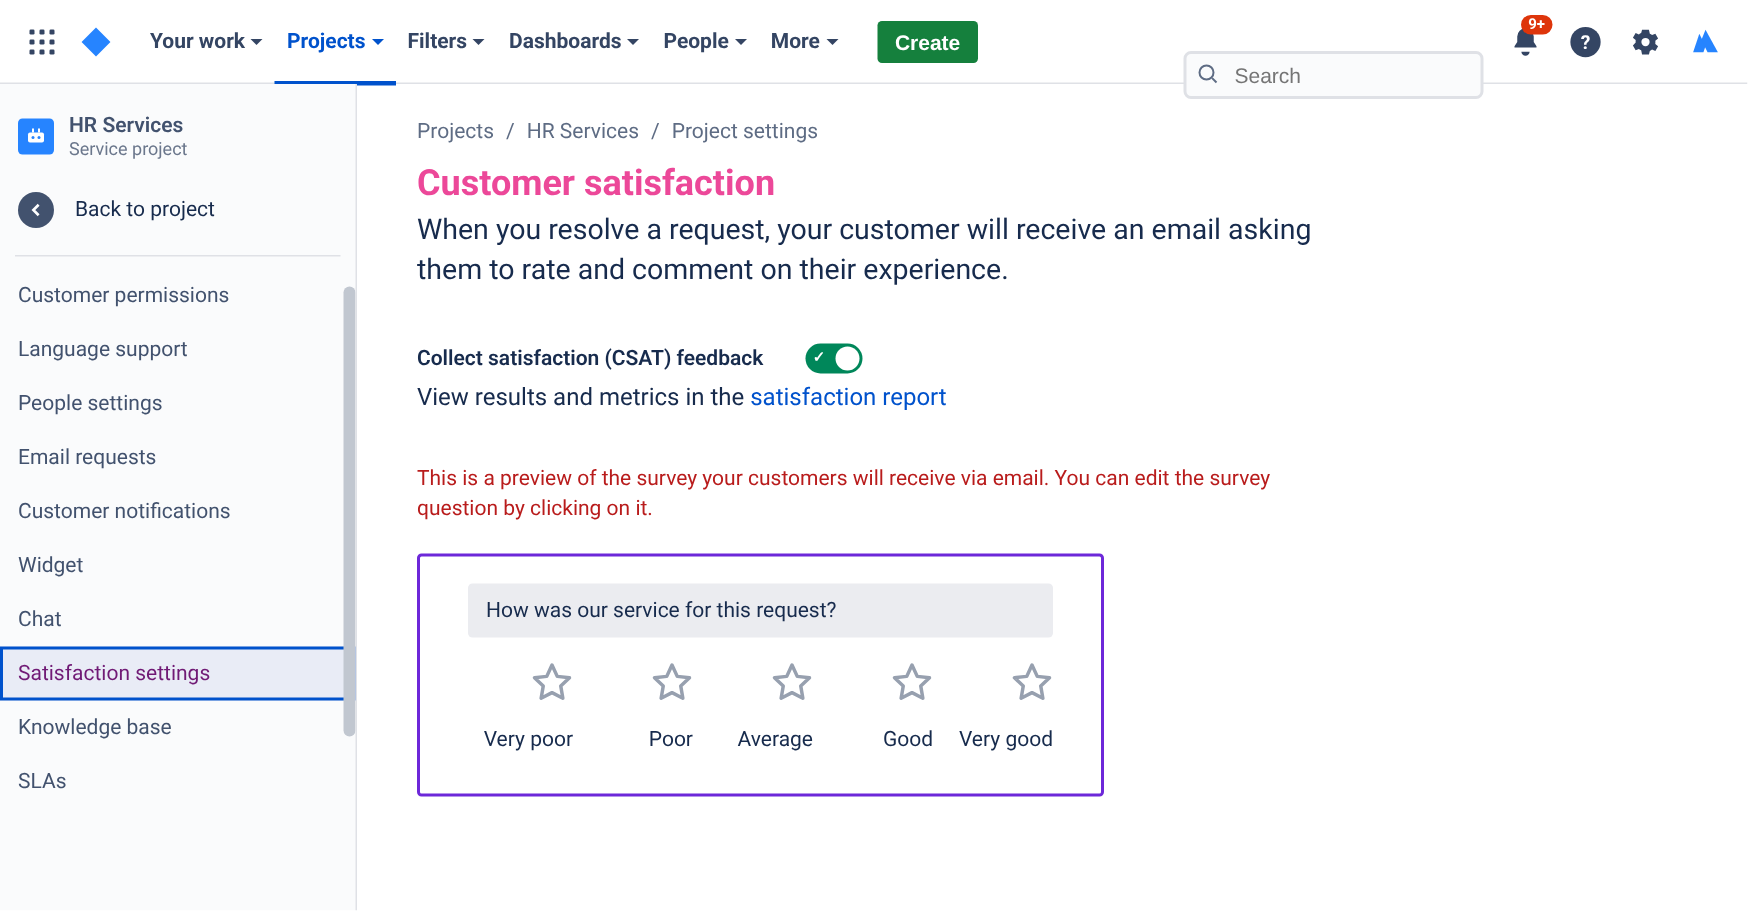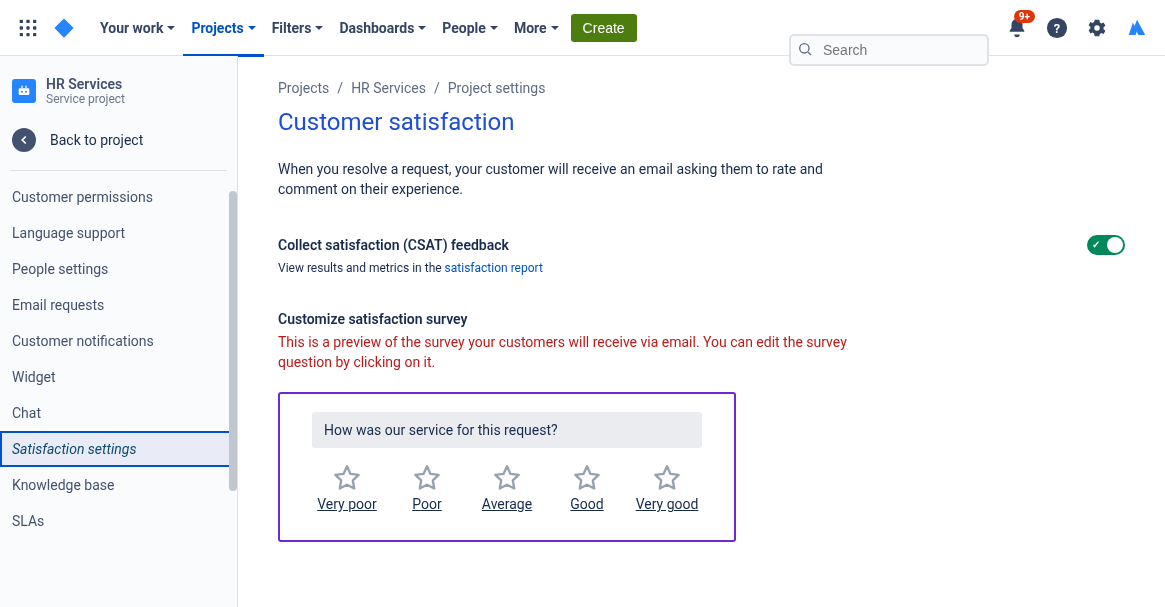--- a/index.html
+++ b/index.html
@@ -5,58 +5,58 @@
 * { box-sizing: border-box; margin: 0; padding: 0; }
 body { font-family: -apple-system, BlinkMacSystemFont, "Segoe UI", Roboto, sans-serif; background: #fff; color: #172B4D; width: 1165px; height: 607px; overflow: hidden; }
 
 .topbar { height: 56px; border-bottom: 1px solid #dfe1e6; display: flex; align-items: center; padding: 0 12px; gap: 4px; }
 .apps-icon, .jira-icon { display: flex; align-items: center; justify-content: center; width: 32px; height: 32px; }
 .nav-items { display: flex; align-items: center; gap: 0; margin-left: 8px; }
 .nav-item { padding: 8px 8px; font-size: 14px; color: #344563; font-weight: 700; cursor: pointer; display: flex; align-items: center; gap: 4px; border-radius: 3px; }
 .nav-item.active { color: #0052CC; position: relative; }
 .nav-item.active::after { content: ""; position: absolute; bottom: -13px; left: 0; right: 0; height: 3px; background: #0052CC; }
 .chev { width: 0; height: 0; border-left: 4px solid transparent; border-right: 4px solid transparent; border-top: 4px solid currentColor; }
-.create-btn { background: #4d7c0f; color: #fff; padding: 6px 12px; border: none; border-radius: 3px; font-weight: 400; font-size: 14px; cursor: pointer; }
+.create-btn { background: #15803d; color: #fff; padding: 6px 12px; border: none; border-radius: 3px; font-weight: 700; font-size: 14px; cursor: pointer; margin-left: 14px; }
 .spacer { flex: 1; }
 .search-box { position: relative; width: 200px; margin-top: 44px; }
 .search-box input { width: 100%; height: 32px; border: 2px solid #dfe1e6; border-radius: 5px; padding: 0 8px 0 32px; font-size: 14px; background: #fafbfc; }
 .search-box .sicn { position: absolute; left: 8px; top: 7px; color: #5e6c84; }
 .right-icons { display: flex; align-items: center; gap: 8px; margin-left: 8px; }
 .ricon { width: 32px; height: 32px; display: flex; align-items: center; justify-content: center; position: relative; color: #344563; cursor: pointer; }
 .badge { position: absolute; top: -2px; right: -2px; background: #DE350B; color: #fff; font-size: 10px; font-weight: 700; border-radius: 8px; padding: 1px 5px; }
 
 .layout { display: flex; height: calc(607px - 56px); }
 .sidebar { width: 238px; background: #fafbfc; border-right: 1px solid #dfe1e6; position: relative; overflow: hidden; }
 .sb-scroll { position: absolute; right: 0; top: 135px; width: 8px; height: 300px; background: #c1c7d0; border-radius: 4px; }
 .project-head { padding: 20px 12px 12px 12px; display: flex; align-items: center; gap: 10px; }
 .pj-avatar { width: 24px; height: 24px; background: #2684FF; border-radius: 3px; display: flex; align-items: center; justify-content: center; }
 .pj-name { font-size: 14px; font-weight: 600; color: #42526E; }
 .pj-type { font-size: 12px; color: #6B778C; }
 .back-row { padding: 10px 12px; display: flex; align-items: center; gap: 14px; color: #172B4D; font-size: 14px; cursor: pointer; }
 .back-circle { width: 24px; height: 24px; border-radius: 50%; background: #42526E; display: flex; align-items: center; justify-content: center; color: #fff; }
 .sb-divider { border-top: 1px solid #dfe1e6; margin: 8px 10px; }
 .sb-item { padding: 10px 12px; font-size: 14px; color: #42526E; cursor: pointer; }
-.sb-item.selected { color: #0c4a6e; border: 2px solid #0052CC; background: #e9ecf6; margin: 0; padding: 8px 10px; font-style: italic; }
+.sb-item.selected { color: #701a75; border: 2px solid #0052CC; background: #e9ecf6; margin: 0; padding: 8px 10px; }
 
 .main { flex: 1; padding: 24px 40px; overflow: auto; }
 .breadcrumb { font-size: 14px; color: #5e6c84; display: flex; gap: 8px; margin-bottom: 12px; }
 .breadcrumb span { cursor: pointer; }
-.title { font-size: 24px; font-weight: 400; color: #1d4ed8; margin-bottom: 24px; }
-.desc { font-size: 14px; color: #172B4D; max-width: 600px; margin-bottom: 36px; line-height: 1.4; }
-.section-head { font-size: 14px; font-weight: 600; margin-bottom: 6px; display: flex; align-items: center; gap: 28px; justify-content: space-between; }
+.title { font-size: 24px; font-weight: 700; color: #ec4899; margin-bottom: 4px; }
+.desc { font-size: 19px; color: #172B4D; max-width: 600px; margin-bottom: 36px; line-height: 1.4; }
+.section-head { font-size: 14px; font-weight: 600; margin-bottom: 6px; display: flex; align-items: center; gap: 28px; }
 .toggle { width: 38px; height: 20px; background: #00875A; border-radius: 10px; position: relative; cursor: pointer; display: flex; align-items: center; }
 .toggle .check { position: absolute; left: 5px; color: #fff; font-size: 10px; line-height: 1; }
 .toggle .knob { position: absolute; right: 2px; width: 16px; height: 16px; background: #fff; border-radius: 50%; }
-.subtext { font-size: 12px; color: #172B4D; margin-bottom: 36px; }
+.subtext { font-size: 16px; color: #172B4D; margin-bottom: 36px; }
 .link { color: #0052CC; cursor: pointer; }
 .sec-desc { font-size: 14px; color: #b91c1c; line-height: 1.4; margin-bottom: 20px; max-width: 610px; }
 .preview-card { border: 2px solid #6d28d9; border-radius: 3px; padding: 18px 32px 28px; width: 458px; }
 .question-box { background: #ebecf0; border-radius: 3px; padding: 10px 12px; font-size: 14px; margin-bottom: 16px; cursor: pointer; }
 .ratings { display: flex; justify-content: space-between; }
-.rating { display: flex; flex-direction: column; align-items: center; cursor: pointer; width: 70px; text-decoration: underline; }
+.rating { display: flex; flex-direction: column; align-items: flex-end; gap: 12px; cursor: pointer; width: 70px; }
 .star { color: #97a0af; }
 .rating-label { font-size: 14px; color: #172B4D; white-space: nowrap; }
 </style>
 </head>
 <body>
 
 <div class="topbar">
   <div class="apps-icon">
     <svg width="20" height="20" viewBox="0 0 24 24">
         <g fill="#344563">
@@ -197,21 +197,20 @@
       <span>Collect satisfaction (CSAT) feedback</span>
       <div class="toggle">
         <span class="check">✓</span>
         <span class="knob"></span>
       </div>
     </div>
     <p class="subtext">
       <span>View results and metrics in the </span><span class="link">satisfaction report</span>
     </p>
 
-    <div class="section-head">Customize satisfaction survey</div>
     <p class="sec-desc">This is a preview of the survey your customers will receive via email. You can edit the survey question by clicking on it.</p>
 
     <div class="preview-card">
       <div class="question-box">How was our service for this request?</div>
       <div class="ratings" id="ratings">
           <div class="rating">
             <span class="star"><svg width="28" height="28" viewBox="0 0 24 24" fill="none" stroke="currentColor" stroke-width="2" stroke-linejoin="round">
                 <polygon points="12 2 15 8.5 22 9.3 17 14 18.2 21 12 17.8 5.8 21 7 14 2 9.3 9 8.5 12 2"></polygon>
               </svg></span>
             <span class="rating-label">Very poor</span>

